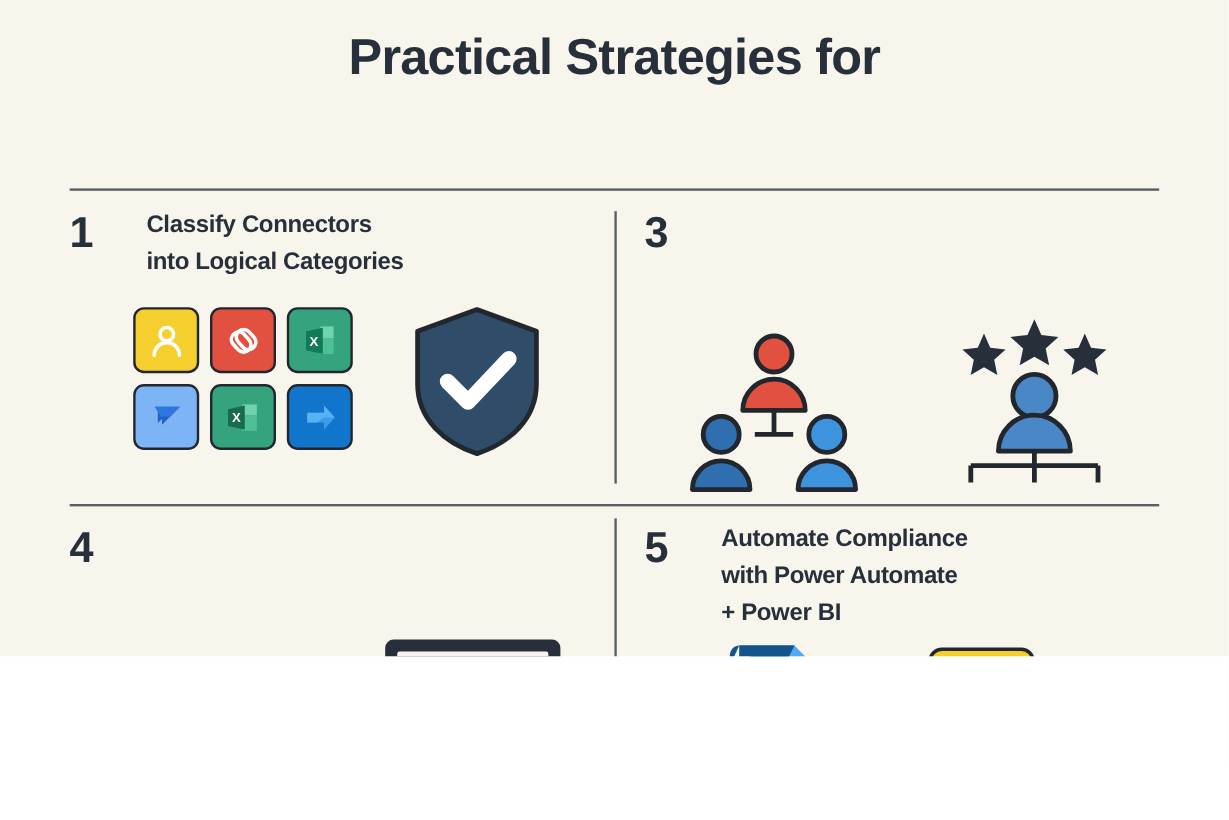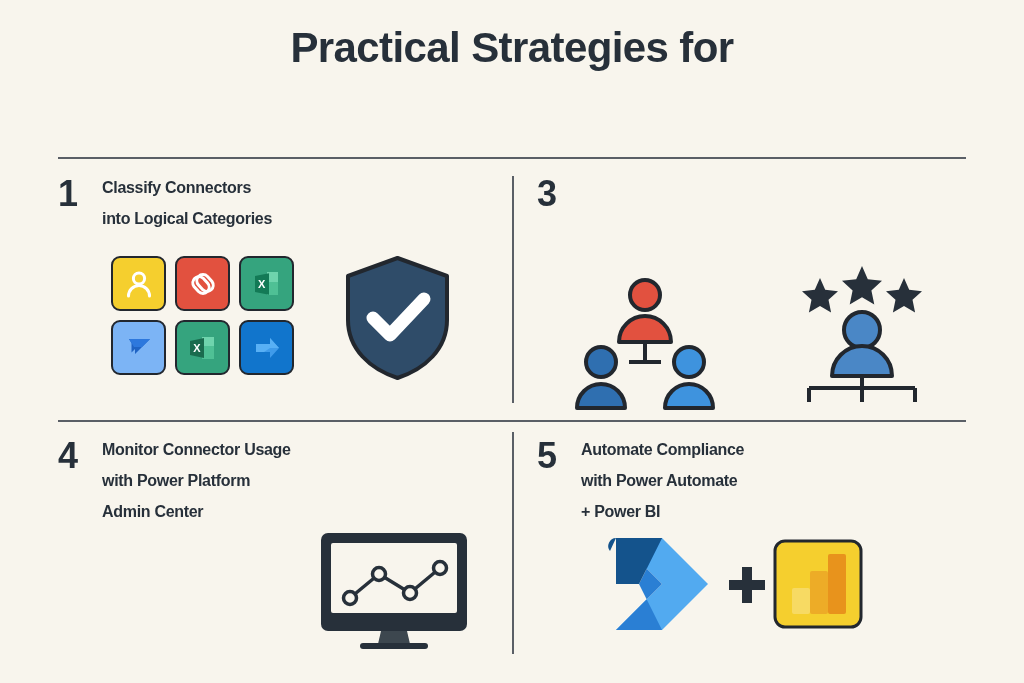--- a/index.html
+++ b/index.html
@@ -3,21 +3,21 @@
 <meta charset="utf-8">
 <style>
   html, body {
     margin: 0;
     padding: 0;
     background: #ffffff;
   }
   #canvas {
     position: relative;
     width: 1024px;
-    height: 683px;
+    height: 547px;
     background: #f8f5ed;
     font-family: "Liberation Sans", sans-serif;
     overflow: hidden;
   }
 
   
   .title-block {
     position: absolute;
     left: 0;
     top: 22px;
@@ -64,25 +64,26 @@
     font-size: 36px;
     line-height: 36px;
     color: #27303a;
     width: 44px;
     flex: 0 0 44px;
     padding-top: 4px;
   }
   .heading {
     font-family: "Liberation Sans", sans-serif;
     font-weight: bold;
-    font-size: 16px;
+    font-size: 20px;
     line-height: 31px;
     letter-spacing: -0.3px;
     color: #27303a;
     white-space: pre-line;
+    margin-left: 20px;
   }
 
   
   .art { position: absolute; }
 
   
   .tile-grid {
     position: absolute;
     left: 53px;
     top: 84px;
@@ -217,23 +218,20 @@
         <path d="M8 124 V138" stroke="#22272e" stroke-width="4" fill="none"></path>
         <path d="M61 124 V138" stroke="#22272e" stroke-width="4" fill="none"></path>
         <path d="M114 124 V138" stroke="#22272e" stroke-width="4" fill="none"></path>
       </svg>
     </div>
   </div>
 
   <div class="quad q4">
     <div class="head-row">
       <div class="num">4</div>
-      <div class="heading">Monitor Connector Usage
-with Power Platform
-Admin Center</div>
     </div>
 
     <div class="art" style="left:260px; top:96px;">
       <svg width="152" height="120" viewBox="0 0 152 120">
 
         <rect x="3" y="3" width="146" height="98" rx="7" fill="#27303a"></rect>
         <rect x="13" y="13" width="126" height="70" rx="2" fill="#f8f5ed"></rect>
 
         <path d="M63 101 H89 L92 114 H60 Z" fill="#3d474f"></path>
         <rect x="42" y="113" width="68" height="6" rx="3" fill="#27303a"></rect>

